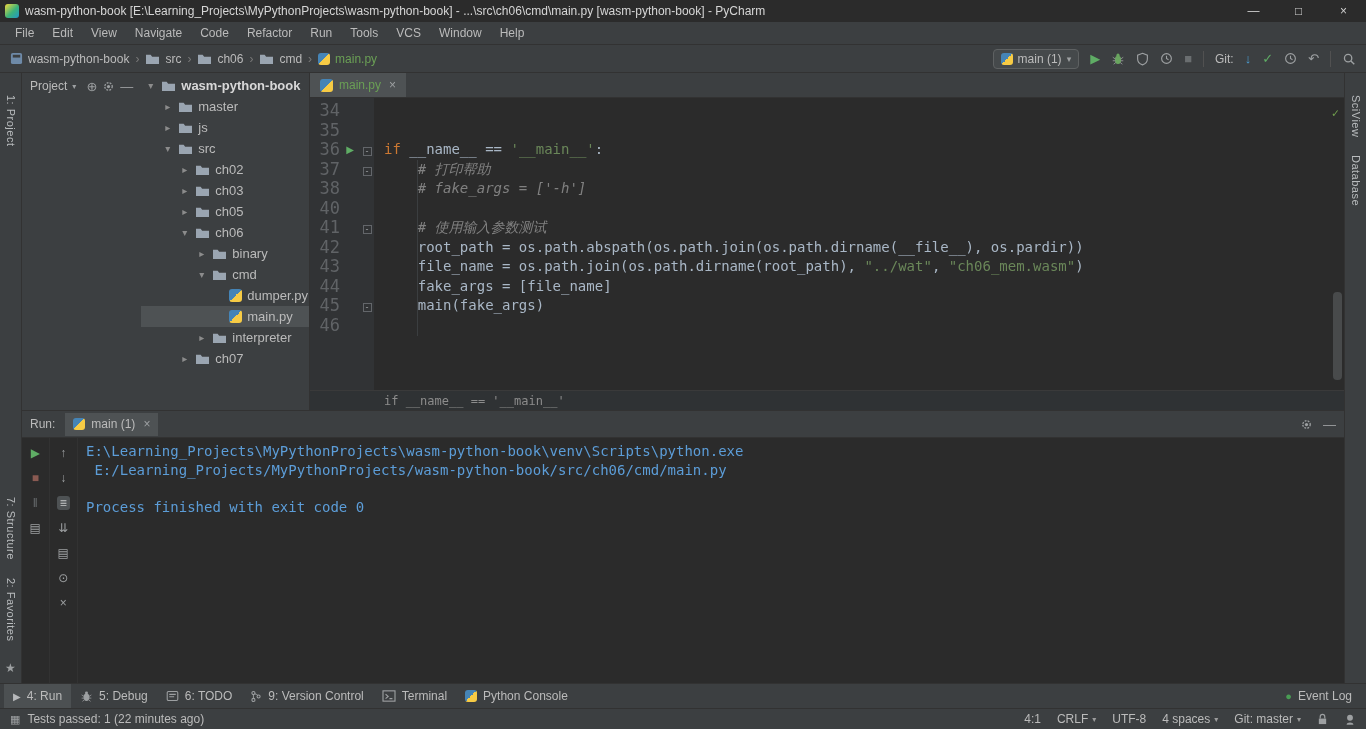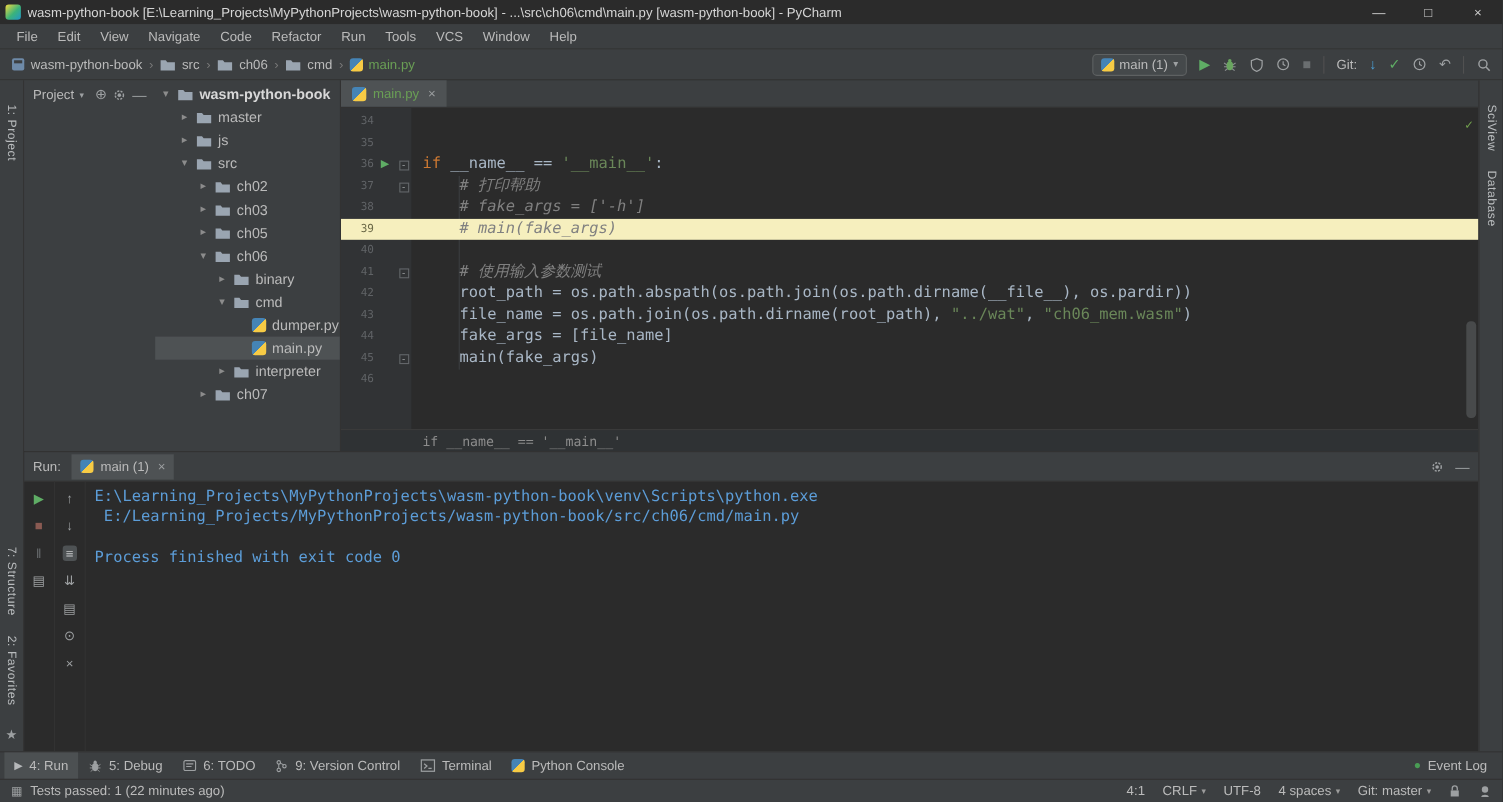--- a/index.html
+++ b/index.html
@@ -73,21 +73,21 @@
   .tab{height:100%;display:flex;align-items:center;gap:6px;padding:0 10px;background:#4e5254;}
   .tab-label{color:#6a9f55;}
   .tab-close{color:#9da0a2;font-size:12px;margin-left:2px;}
   .code-area{flex:1;position:relative;overflow:hidden;padding-top:3px;
              font-family:"DejaVu Sans Mono",monospace;font-size:14px;line-height:19.5px;}
   .code-area::before{content:"";position:absolute;left:0;top:0;bottom:0;width:64px;background:#313335;}
   .indent-guide{position:absolute;left:107px;top:62px;height:176px;border-left:1px solid #3b3e40;}
   .code-line{display:flex;height:19.5px;position:relative;}
   .code-line.hl{background:#f6efbe;}
   .code-line.hl .ln{color:#6b6947;}
-  .ln{width:30px;flex:none;text-align:right;color:#606366;font-size:10px;}
+  .ln{width:30px;flex:none;text-align:right;color:#606366;font-size:17px;}
   .gut-run{width:20px;flex:none;text-align:center;color:#5fad65;font-size:10px;
            font-family:"Liberation Sans",sans-serif;line-height:19.5px;}
   .gut-fold{width:14px;flex:none;text-align:center;}
   .fold-box{display:inline-block;width:9px;height:9px;margin-top:5px;border:1px solid #63666a;
             color:#9da0a2;font-size:9px;line-height:6px;text-align:center;
             font-family:"Liberation Sans",sans-serif;}
   .code-text{padding-left:10px;white-space:pre;}
   .tk-kw{color:#cc7832;}
   .tk-str{color:#6a8759;}
   .tk-cmt{color:#808080;font-style:italic;}
@@ -435,26 +435,20 @@
                   <span class="gut-run"></span>
                   <span class="gut-fold"><span class="fold-box">-</span></span>
                   <span class="code-text"><span class="tk-cmt">    # 打印帮助</span></span>
                 </div>
                 <div class="code-line">
                   <span class="ln">38</span>
                   <span class="gut-run"></span>
                   <span class="gut-fold"></span>
                   <span class="code-text"><span class="tk-cmt">    # fake_args = ['-h']</span></span>
                 </div>
-                <div class="code-line hl">
-                  <span class="ln">39</span>
-                  <span class="gut-run"></span>
-                  <span class="gut-fold"></span>
-                  <span class="code-text"><span class="tk-cmt">    # main(fake_args)</span></span>
-                </div>
                 <div class="code-line">
                   <span class="ln">40</span>
                   <span class="gut-run"></span>
                   <span class="gut-fold"></span>
                   <span class="code-text"></span>
                 </div>
                 <div class="code-line">
                   <span class="ln">41</span>
                   <span class="gut-run"></span>
                   <span class="gut-fold"><span class="fold-box">-</span></span>

